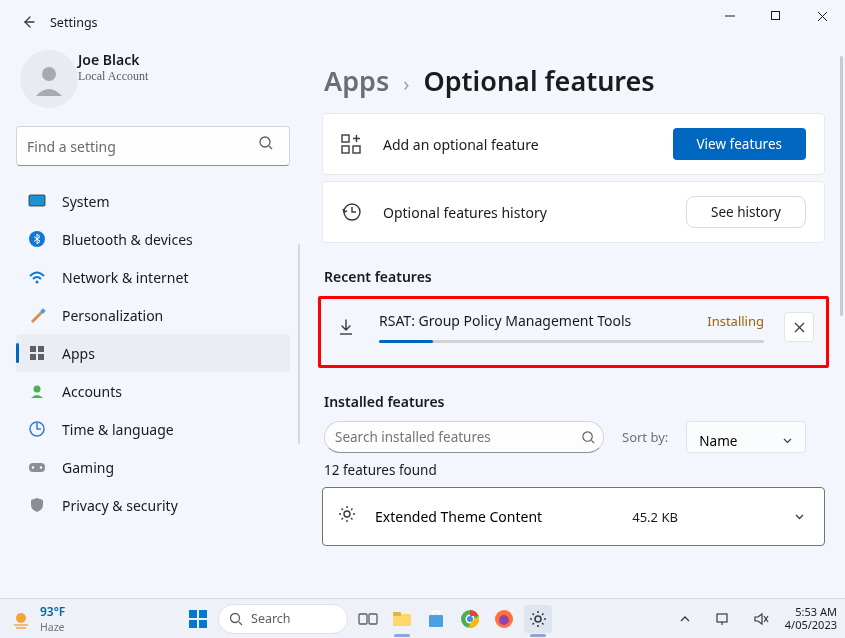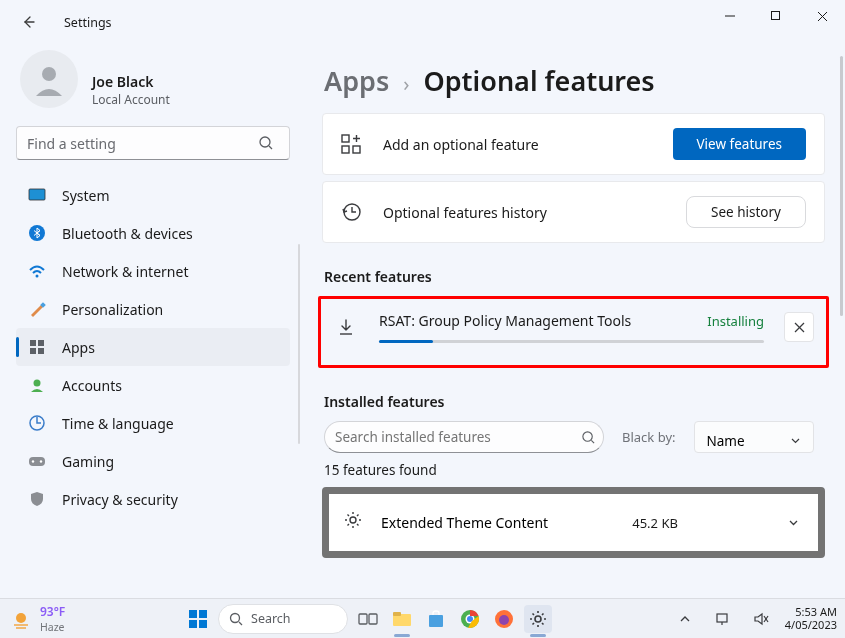--- a/index.html
+++ b/index.html
@@ -1,38 +1,38 @@
 <!DOCTYPE html>
 <html><head>
 <meta charset="utf-8">
 <style>
   * { box-sizing: border-box; margin: 0; padding: 0; font-family: "Segoe UI", "Segoe UI Variable", system-ui, sans-serif; }
   body { width: 845px; height: 638px; background: #f3f6fc; overflow: hidden; position: relative; }
 
   
   .titlebar { height: 44px; display: flex; align-items: center; padding-left: 12px; }
   .titlebar .back { width: 32px; height: 32px; display:flex; align-items:center; justify-content:center; cursor:pointer; }
-  .titlebar .title { font-size: 12.5px; color:#1b1b1b; margin-left: 20px; }
+  .titlebar .title { font-size: 12.5px; color:#1b1b1b; margin-left: 6px; }
   .win-controls { position:absolute; top:0; right:0; display:flex; }
   .win-btn { width:46px; height:32px; display:flex; align-items:center; justify-content:center; cursor:pointer; }
 
   
   .app { display:flex; height: calc(100% - 44px - 40px); }
   .sidebar { width: 300px; padding: 0 10px 0 16px; overflow-y:auto; position:relative; }
   .content { flex:1; padding: 18px 10px 10px 10px; overflow-y:auto; position:relative; }
 
   
-  .profile { display:flex; align-items:flex-end; gap:14px; padding: 6px 4px 12px 4px; }
+  .profile { display:flex; align-items:flex-start; padding: 6px 4px 12px 4px; }
   .avatar { width:58px; height:58px; border-radius:50%; background:#e8ebf0; display:flex; align-items:center; justify-content:center; }
   .profile .name { font-size:14px; font-weight:600; color:#1b1b1b; }
-  .profile .subtitle { font-size:12px; color:#5a5d62; }
+  .profile .subtitle { font-size:12px; color:#5a5d62;font-family:Liberation Serif, serif; }
 
   
   .search-wrap { position:relative; margin: 6px 2px 16px 0; }
-  .search-wrap input { width: 274px; height:34px; border:1px solid #d3d4d8; border-bottom:1px solid #8e9095; border-radius:4px; background:#fdfdfe; padding:0 34px 0 10px; font-size:14px; color:#1b1b1b; }
+  .search-wrap input { width: 274px; height:40px; border:1px solid #d3d4d8; border-bottom:1px solid #8e9095; border-radius:4px; background:#fdfdfe; padding:0 34px 0 10px; font-size:14px; color:#1b1b1b; }
   .search-wrap input::placeholder { color:#696b70; }
   .search-wrap .icon { position:absolute; right:14px; top:8px; pointer-events:none; }
 
   
   .nav { }
   .nav-item { display:flex; align-items:center; gap:16px; height:38px; padding:0 12px; border-radius:4px; cursor:pointer; position:relative; font-size:14px; color:#1b1b1b; }
   .nav-item.active { background:#eaedf3; }
   .nav-item.active::before { content:""; position:absolute; left:0; top:9px; bottom:9px; width:3px; background:#0067c0; border-radius:2px; }
   .nav-item .nav-icon { width:18px; height:18px; display:flex; align-items:center; justify-content:center; }
   .nav-divider-right { position:absolute; right:0; top:200px; width:2px; height:200px; background:#d7d8dc; border-radius:1px; }
@@ -52,46 +52,46 @@
 
   
   .section-title { font-size:14px; font-weight:600; color:#1b1b1b; margin:24px 10px 10px 14px; }
 
   
   .highlight-box { border:3px solid #ff0000; border-radius:2px; margin:0 6px 0 8px; padding:8px 6px 18px 6px; }
   .download-row { display:flex; align-items:center; gap:20px; padding:4px 6px; }
   .download-icon { width:26px; display:flex; justify-content:center; }
   .download-body { flex:1; position:relative;text-align:right; }
   .download-title { font-size:14px; color:#1b1b1b; }
-  .download-status { font-size:13px; color:#15803d; margin-left:auto; }
+  .download-status { font-size:13px; color:#a16207; margin-left:auto; }
   .download-top { display:flex; align-items:center; }
   .progress-track { height:3px; background:#d0d2d6; border-radius:2px; margin-top:10px; width:100%; position:relative; }
   .progress-fill { height:3px; background:#0067c0; border-radius:2px; width:14%; }
   .cancel-btn { width:30px; height:30px; border:1px solid #e3e4e7; border-radius:4px; display:flex; align-items:center; justify-content:center; background:#fff; cursor:pointer; }
 
   
   .filter-row { display:flex; align-items:center; gap:18px; margin:10px 10px 8px 14px; }
   .search-small { position:relative; flex:0 0 280px; }
   .search-small input { width:100%; height:32px; border:1px solid #d3d4d8; border-bottom:1px solid #8e9095; border-radius:16px; background:#fdfdfe; padding:0 30px 0 10px; font-size:13.5px; }
   .search-small .icon { position:absolute; right:8px; top:7px; }
   .sortby-label { font-size:13px; color:#6f7278; }
   .sort-select { display:flex; align-items:center; gap:26px; border:1px solid #e2e3e6; background:#fbfcfd; border-radius:4px; height:32px; padding:7px 12px 0 12px; font-size:13.5px; cursor:pointer; min-width:120px; justify-content:space-between; }
   .found-text { font-size:13.5px; color:#1b1b1b; margin:6px 10px 8px 14px; }
 
-  .feature-row { background:#fff; border:7px solid #737373; border-radius:4px; padding:16px 18px 16px 14px; margin:0 10px 0 12px; display:flex; align-items:center; gap:18px; cursor:pointer; }
+  .feature-row { background:#fff; border:1px solid #737373; border-radius:4px; padding:16px 18px 16px 14px; margin:0 10px 0 12px; display:flex; align-items:center; gap:18px; cursor:pointer; }
   .feature-row .chev { margin-left:auto; }
   .feature-size { font-size:13px; color:#1b1b1b; margin-left:auto; margin-right:25px; }
 
   .content-scroll-thumb { position:absolute; right:2px; top:12px; width:3px; height:260px; background:#c8cacf; border-radius:2px; }
 
   
   .taskbar { position:absolute; bottom:0; left:0; right:0; height:40px; background:#eef1f7; border-top:1px solid #dadce1; display:flex; align-items:center; }
   .taskbar-left { display:flex; align-items:center; gap:10px; padding-left:10px; flex:0 0 auto; }
   .weather { display:flex; align-items:center; gap:8px; }
-  .weather .temp { font-size:12px; font-weight:600; color:#8b5cf6; }
+  .weather .temp { font-size:12px; font-weight:600; color:#0369a1; }
   .weather .cond { font-size:10.5px; color:#72757a; }
   .taskbar-center { flex:1; display:flex; align-items:center; justify-content:center; gap:6px; }
   .tb-item { width:28px; height:28px; display:flex; align-items:center; justify-content:center; cursor:pointer; border-radius:4px; position:relative; }
   .tb-search { display:flex; align-items:center; gap:8px; background:#fff; border:1px solid #dfe1e5; border-radius:16px; height:30px; padding:0 14px 0 10px; min-width:130px; cursor:text;text-align:center; }
   .tb-search span { font-size:12.5px; color:#5a5d62; }
   .taskbar-right { display:flex; align-items:center; gap:10px; padding-right:8px; }
   .clock { text-align:right; font-size:11px; color:#1b1b1b; line-height:1.15; cursor:pointer; }
   .tb-underline::after { content:""; position:absolute; bottom:-4px; left:6px; right:6px; height:3px; background:#89a8d4; border-radius:2px; }
 </style>
 </head>
@@ -303,30 +303,30 @@
     <div class="section-title">Installed features</div>
 
     <div class="filter-row">
       <div class="search-small">
         <input type="text" placeholder="Search installed features" style="">
         <span class="icon"><svg width="15" height="15" viewBox="0 0 16 16">
               <circle cx="7" cy="7" r="5" stroke="#5a5d62" stroke-width="1.2" fill="none"></circle>
               <line x1="11" y1="11" x2="14" y2="14" stroke="#5a5d62" stroke-width="1.2"></line>
             </svg></span>
       </div>
-      <span class="sortby-label">Black by:</span>
+      <span class="sortby-label">Sort by:</span>
       <div class="sort-select">
         <span>Name</span>
         <svg width="11" height="11">
             <path d="M2 4 L5.5 7.5 L9 4" stroke="#3a3b3e" stroke-width="1.2" fill="none"></path>
           </svg>
       </div>
     </div>
 
-    <div class="found-text">15 features found</div>
+    <div class="found-text">12 features found</div>
 
     <div class="feature-row">
       <span><svg width="20" height="20" viewBox="0 0 20 20">
             <circle cx="10" cy="10" r="3" stroke="#3a3b3e" stroke-width="1.4" fill="none"></circle>
             <path d="M10 2 V4 M10 16 V18 M2 10 H4 M16 10 H18 M4.5 4.5 L6 6 M14 14 L15.5 15.5 M15.5 4.5 L14 6 M6 14 L4.5 15.5" stroke="#3a3b3e" stroke-width="1.4"></path>
           </svg></span>
       <span style="font-size:14px;">Extended Theme Content</span>
       <span class="feature-size">45.2 KB</span>
       <span class="chev"><svg width="13" height="13">
             <path d="M3 5 L6.5 8.5 L10 5" stroke="#3a3b3e" stroke-width="1.3" fill="none"></path>

